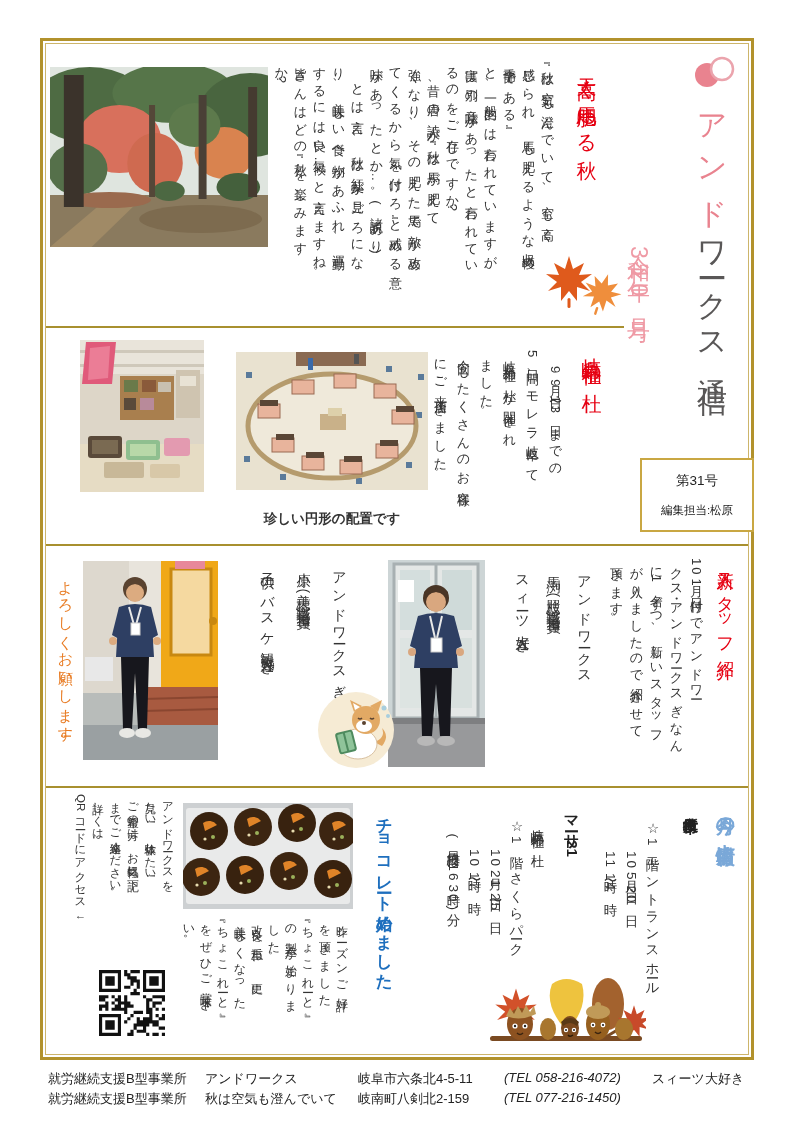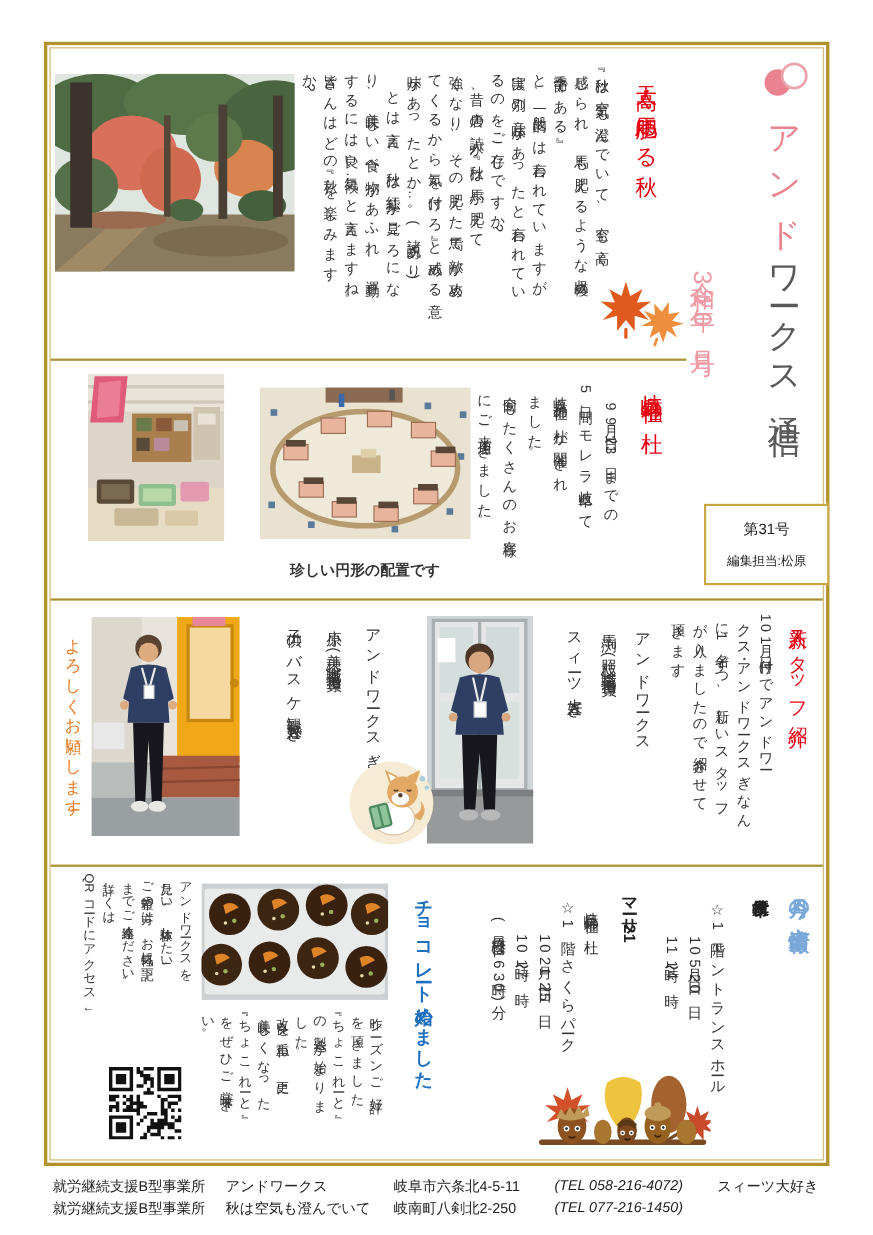--- a/index.html
+++ b/index.html
@@ -438,16 +438,16 @@
       </svg>
   </div>
 
   <div class="foot fx1 fy1">就労継続支援B型事業所</div>
   <div class="foot fx2 fy1">アンドワークス</div>
   <div class="foot fx3 fy1">岐阜市六条北4-5-11</div>
   <div class="foot fx4 fy1">(TEL 058-216-4072)</div>
   <div class="foot fx5 fy1">スィーツ大好き</div>
   <div class="foot fx1 fy2">就労継続支援B型事業所</div>
   <div class="foot fx2 fy2">秋は空気も澄んでいて</div>
-  <div class="foot fx3 fy2">岐南町八剣北2-250</div>
+  <div class="foot fx3 fy2">岐南町八剣北2-159</div>
   <div class="foot fx4 fy2">(TEL 077-216-1450)</div>
 
 </div>
 
 </body></html>

